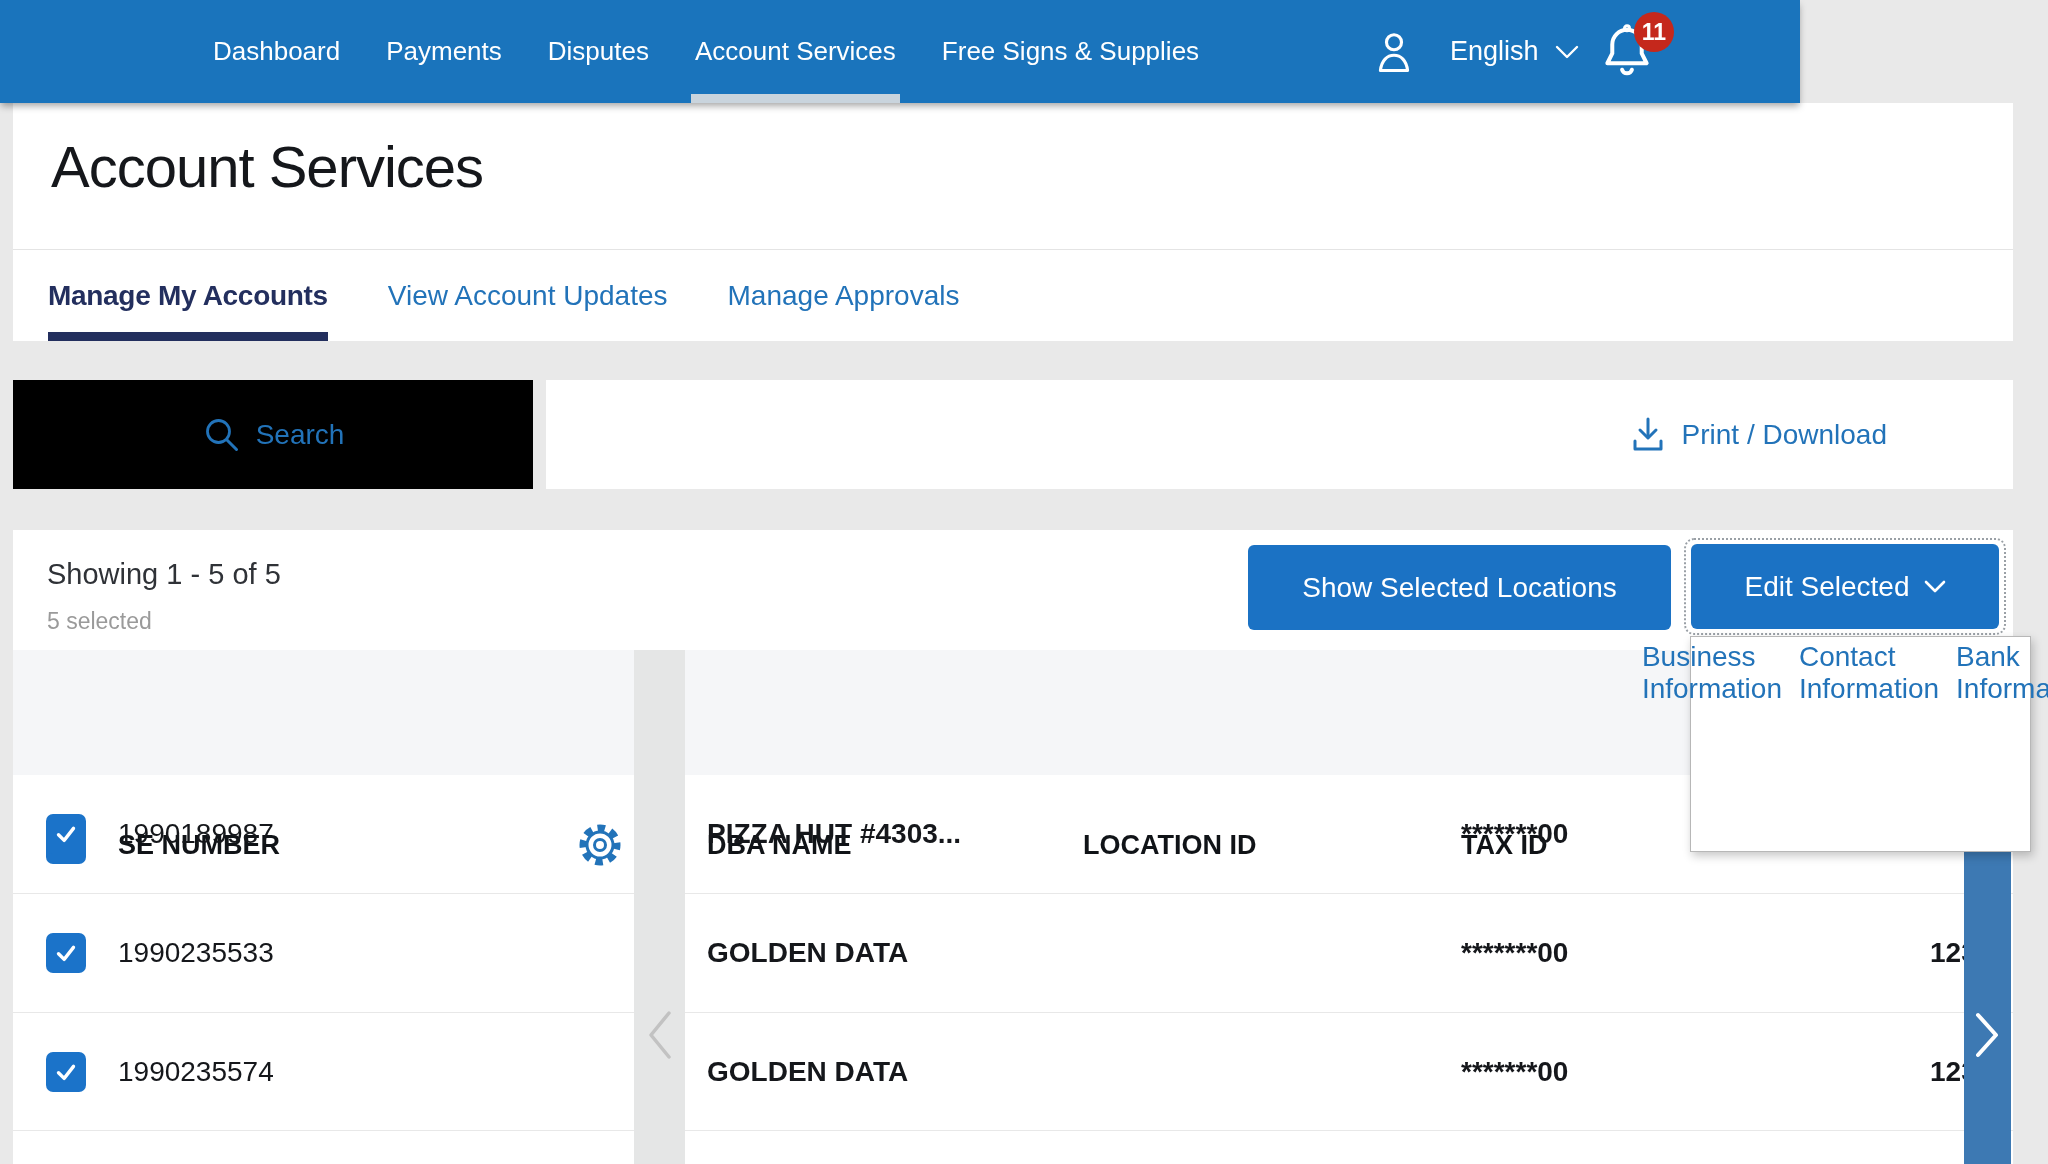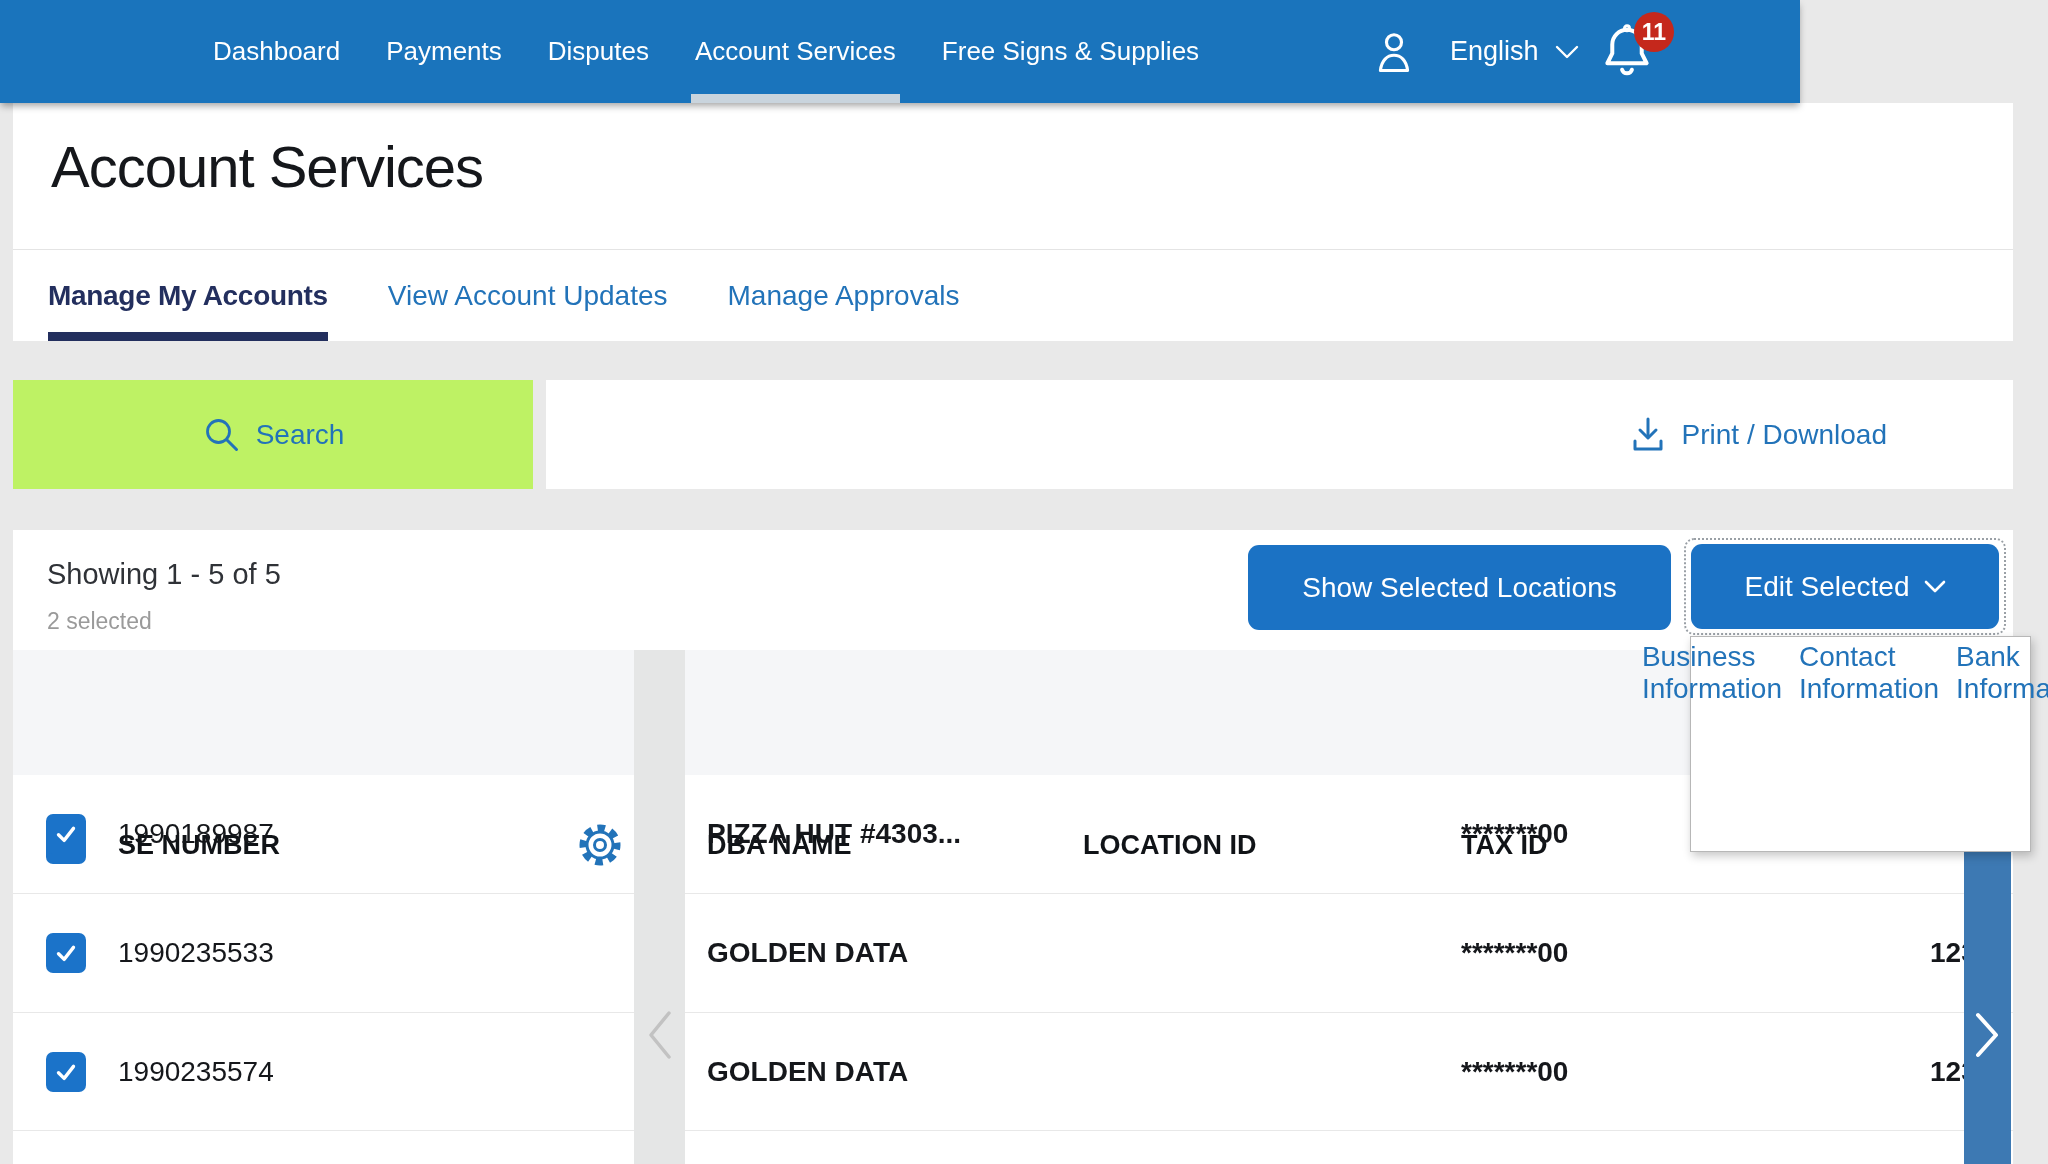--- a/index.html
+++ b/index.html
@@ -38,33 +38,33 @@
   .title-block{top:103px;height:146px;border-bottom:1px solid #e4e4e4;}
   .page-title{
     position:absolute;left:38px;top:30px;font-size:58px;color:#15171b;letter-spacing:-1px;
   }
   .tabs-block{top:250px;height:91px;}
   .tabs{position:absolute;left:35px;top:0;height:100%;display:flex;gap:60px;align-items:center;}
   .tab{font-size:28px;color:#2273b9;position:relative;height:100%;display:flex;align-items:center;cursor:pointer;white-space:nowrap;}
   .tab.active{color:#232f5e;font-weight:bold;letter-spacing:-0.3px;}
   .tab.active::after{content:"";position:absolute;left:0;right:0;bottom:0;height:9px;background:#232f5e;}
   
-  .search-panel{position:absolute;top:380px;left:13px;width:520px;height:109px;background:#bef264;
+  .search-panel{position:absolute;top:380px;left:13px;width:520px;height:109px;background:#000000;
     display:flex;align-items:center;justify-content:center;gap:14px;cursor:pointer;}
   .search-panel span{color:#2273b9;font-size:28px;}
   .print-panel{position:absolute;top:380px;left:546px;width:1467px;height:109px;background:#ffffff;
     display:flex;align-items:center;justify-content:flex-end;}
   .print-btn{display:flex;align-items:center;gap:14px;margin-right:126px;cursor:pointer;}
   .print-btn span{color:#2273b9;font-size:28px;}
   
   .card{position:absolute;top:530px;left:13px;width:2000px;height:634px;background:#fff;}
   .showing{position:absolute;left:34px;top:28px;font-size:29px;color:#2f3237;}
   .selcount{position:absolute;left:34px;top:78px;font-size:23px;color:#9a9a9a;}
   .btn{
-    background:#1b72c4;color:#fff;border:none;border-radius:11px;font-size:28px;
+    background:#1b72c4;color:#fff;border:none;border-radius:6px;font-size:28px;
     font-family:"Liberation Sans", sans-serif;cursor:pointer;
     display:flex;align-items:center;justify-content:center;gap:14px;text-align:center;
   }
   .btn-show{position:absolute;left:1235px;top:15px;width:423px;height:85px;}
   .edit-wrap{
     position:absolute;left:1671px;top:8px;width:322px;height:97px;
     border:2px dotted #9aa0a6;border-radius:10px;
     display:flex;align-items:center;justify-content:center;box-sizing:border-box;
   }
   .btn-edit{width:308px;height:85px;}
@@ -171,21 +171,21 @@
       <line x1="20" y1="5" x2="20" y2="23" stroke="#2273b9" stroke-width="3" stroke-linecap="round"></line>
       <polyline points="12,16 20,24 28,16" fill="none" stroke="#2273b9" stroke-width="3" stroke-linecap="round" stroke-linejoin="round"></polyline>
       <path d="M7 27v8h26v-8" fill="none" stroke="#2273b9" stroke-width="3" stroke-linecap="round" stroke-linejoin="round"></path>
     </svg>
     <span>Print / Download</span>
   </div>
 </div>
 
 <div class="card">
   <div class="showing">Showing 1 - 5 of 5</div>
-  <div class="selcount">2 selected</div>
+  <div class="selcount">5 selected</div>
 
   <button class="btn btn-show">Show Selected Locations</button>
 
   <div class="edit-wrap">
     <button class="btn btn-edit">
       <span>Edit Selected</span>
       <svg width="22" height="13" viewBox="0 0 22 13">
         <polyline points="2,2 11,11 20,2" fill="none" stroke="#ffffff" stroke-width="2.6" stroke-linecap="round" stroke-linejoin="round"></polyline>
       </svg>
     </button>

